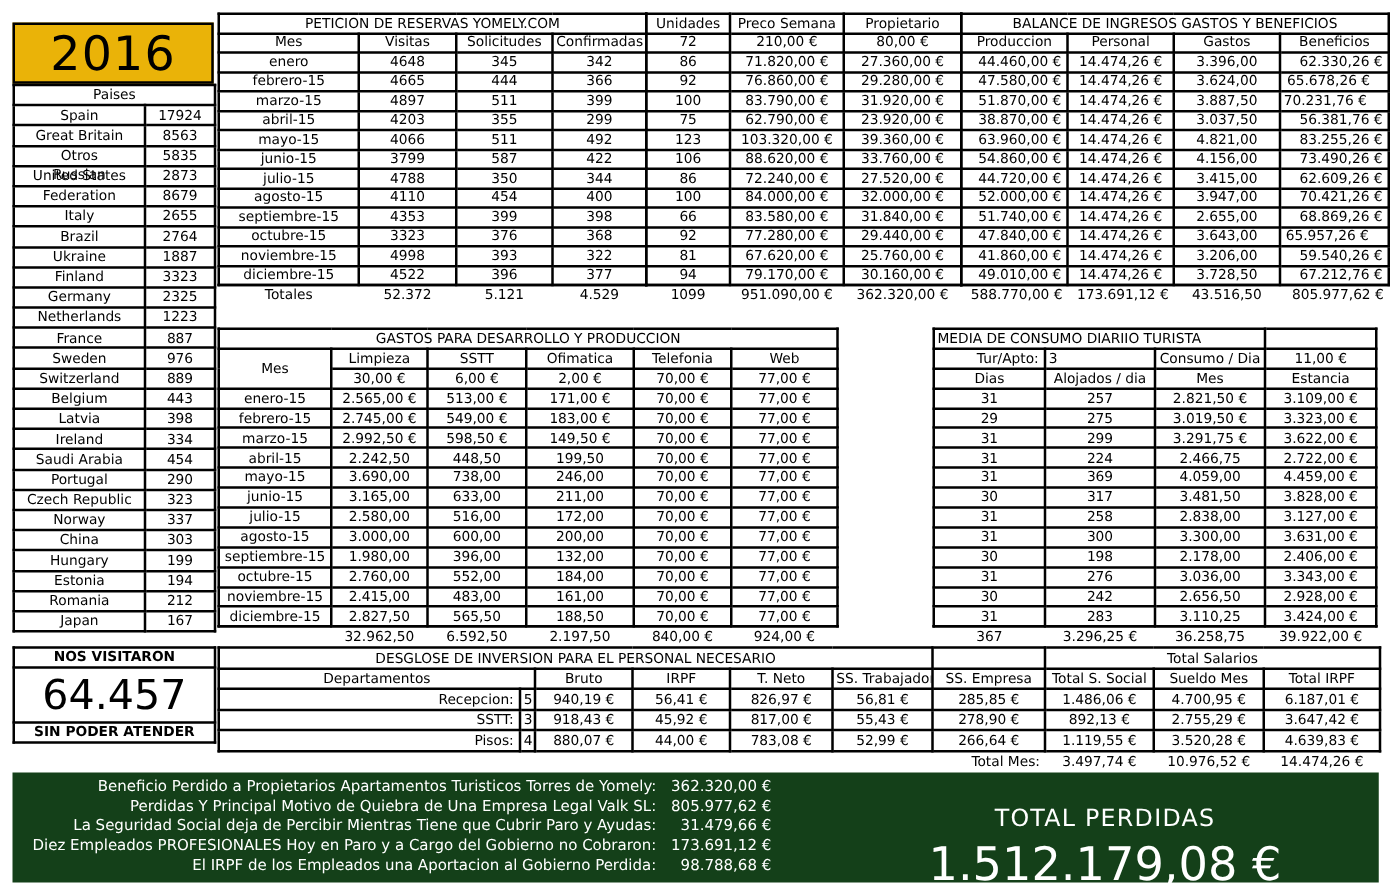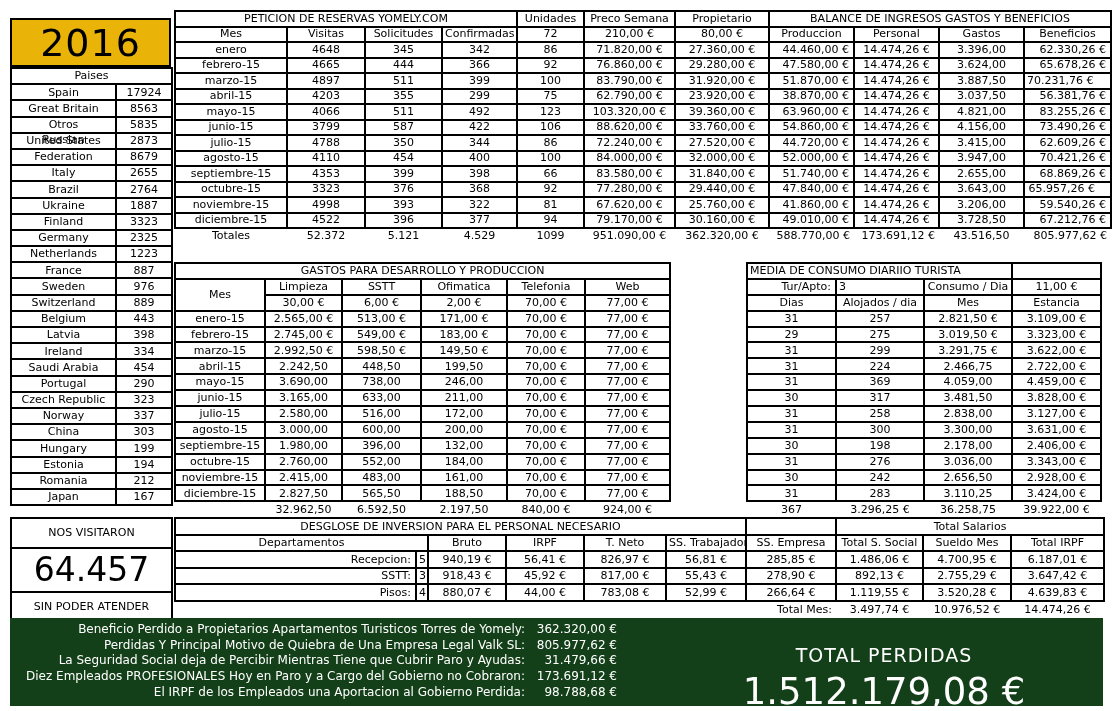--- a/index.html
+++ b/index.html
@@ -22,21 +22,21 @@
   #t-gastos td, #t-media td { height:15.9px; }
   #t-desglose td { height:16.6px; }
   
   tr.totals td { border:none; }
   .yearbox {
     border:2px solid #000; display:flex; align-items:center; justify-content:center;
     font-size:38px; letter-spacing:1px; background:#eab308;
   }
   .overlay-txt { text-align:center; line-height:16px; pointer-events:none; }
   #t-visitaron td.big { font-size:33px; height:44px; }
-  #t-visitaron td.cap { height:30px; }
+  #t-visitaron td.cap { height:16px;font-weight:bold; }
   td.al-l { text-align:left; }
   td.al-r { text-align:right; padding-right:4px; }
   .panel {
     color:#fff; background:#144019;
   }
   .panel .lines { position:absolute; left:0; top:4px; width:612px; }
   .panel .line { display:flex; line-height:15.7px; font-size:12px; }
   .panel .line .lab { width:515px; text-align:right; }
   .panel .line .val { width:92px; text-align:right; }
   .panel .total-wrap { position:absolute; left:655px; top:0; width:438px; height:100%; text-align:center; }
@@ -383,21 +383,21 @@
         <tr>
           <td style="text-align: right; padding-right: 4px;">44.460,00 €</td>
           <td>14.474,26 €</td>
           <td>3.396,00</td>
           <td style="text-align: right; padding-right: 4px;">62.330,26 €</td>
         </tr>
         <tr>
           <td style="text-align: right; padding-right: 4px;">47.580,00 €</td>
           <td>14.474,26 €</td>
           <td>3.624,00</td>
-          <td style="text-align: right; padding-right: 4px;">65.678,26 €</td>
+          <td style="text-align: right; padding-right: 14px;">65.678,26 €</td>
         </tr>
         <tr>
           <td style="text-align: right; padding-right: 4px;">51.870,00 €</td>
           <td>14.474,26 €</td>
           <td>3.887,50</td>
           <td style="text-align: left; padding-right: 20px;">70.231,76 €</td>
         </tr>
         <tr>
           <td style="text-align: right; padding-right: 4px;">38.870,00 €</td>
           <td>14.474,26 €</td>

